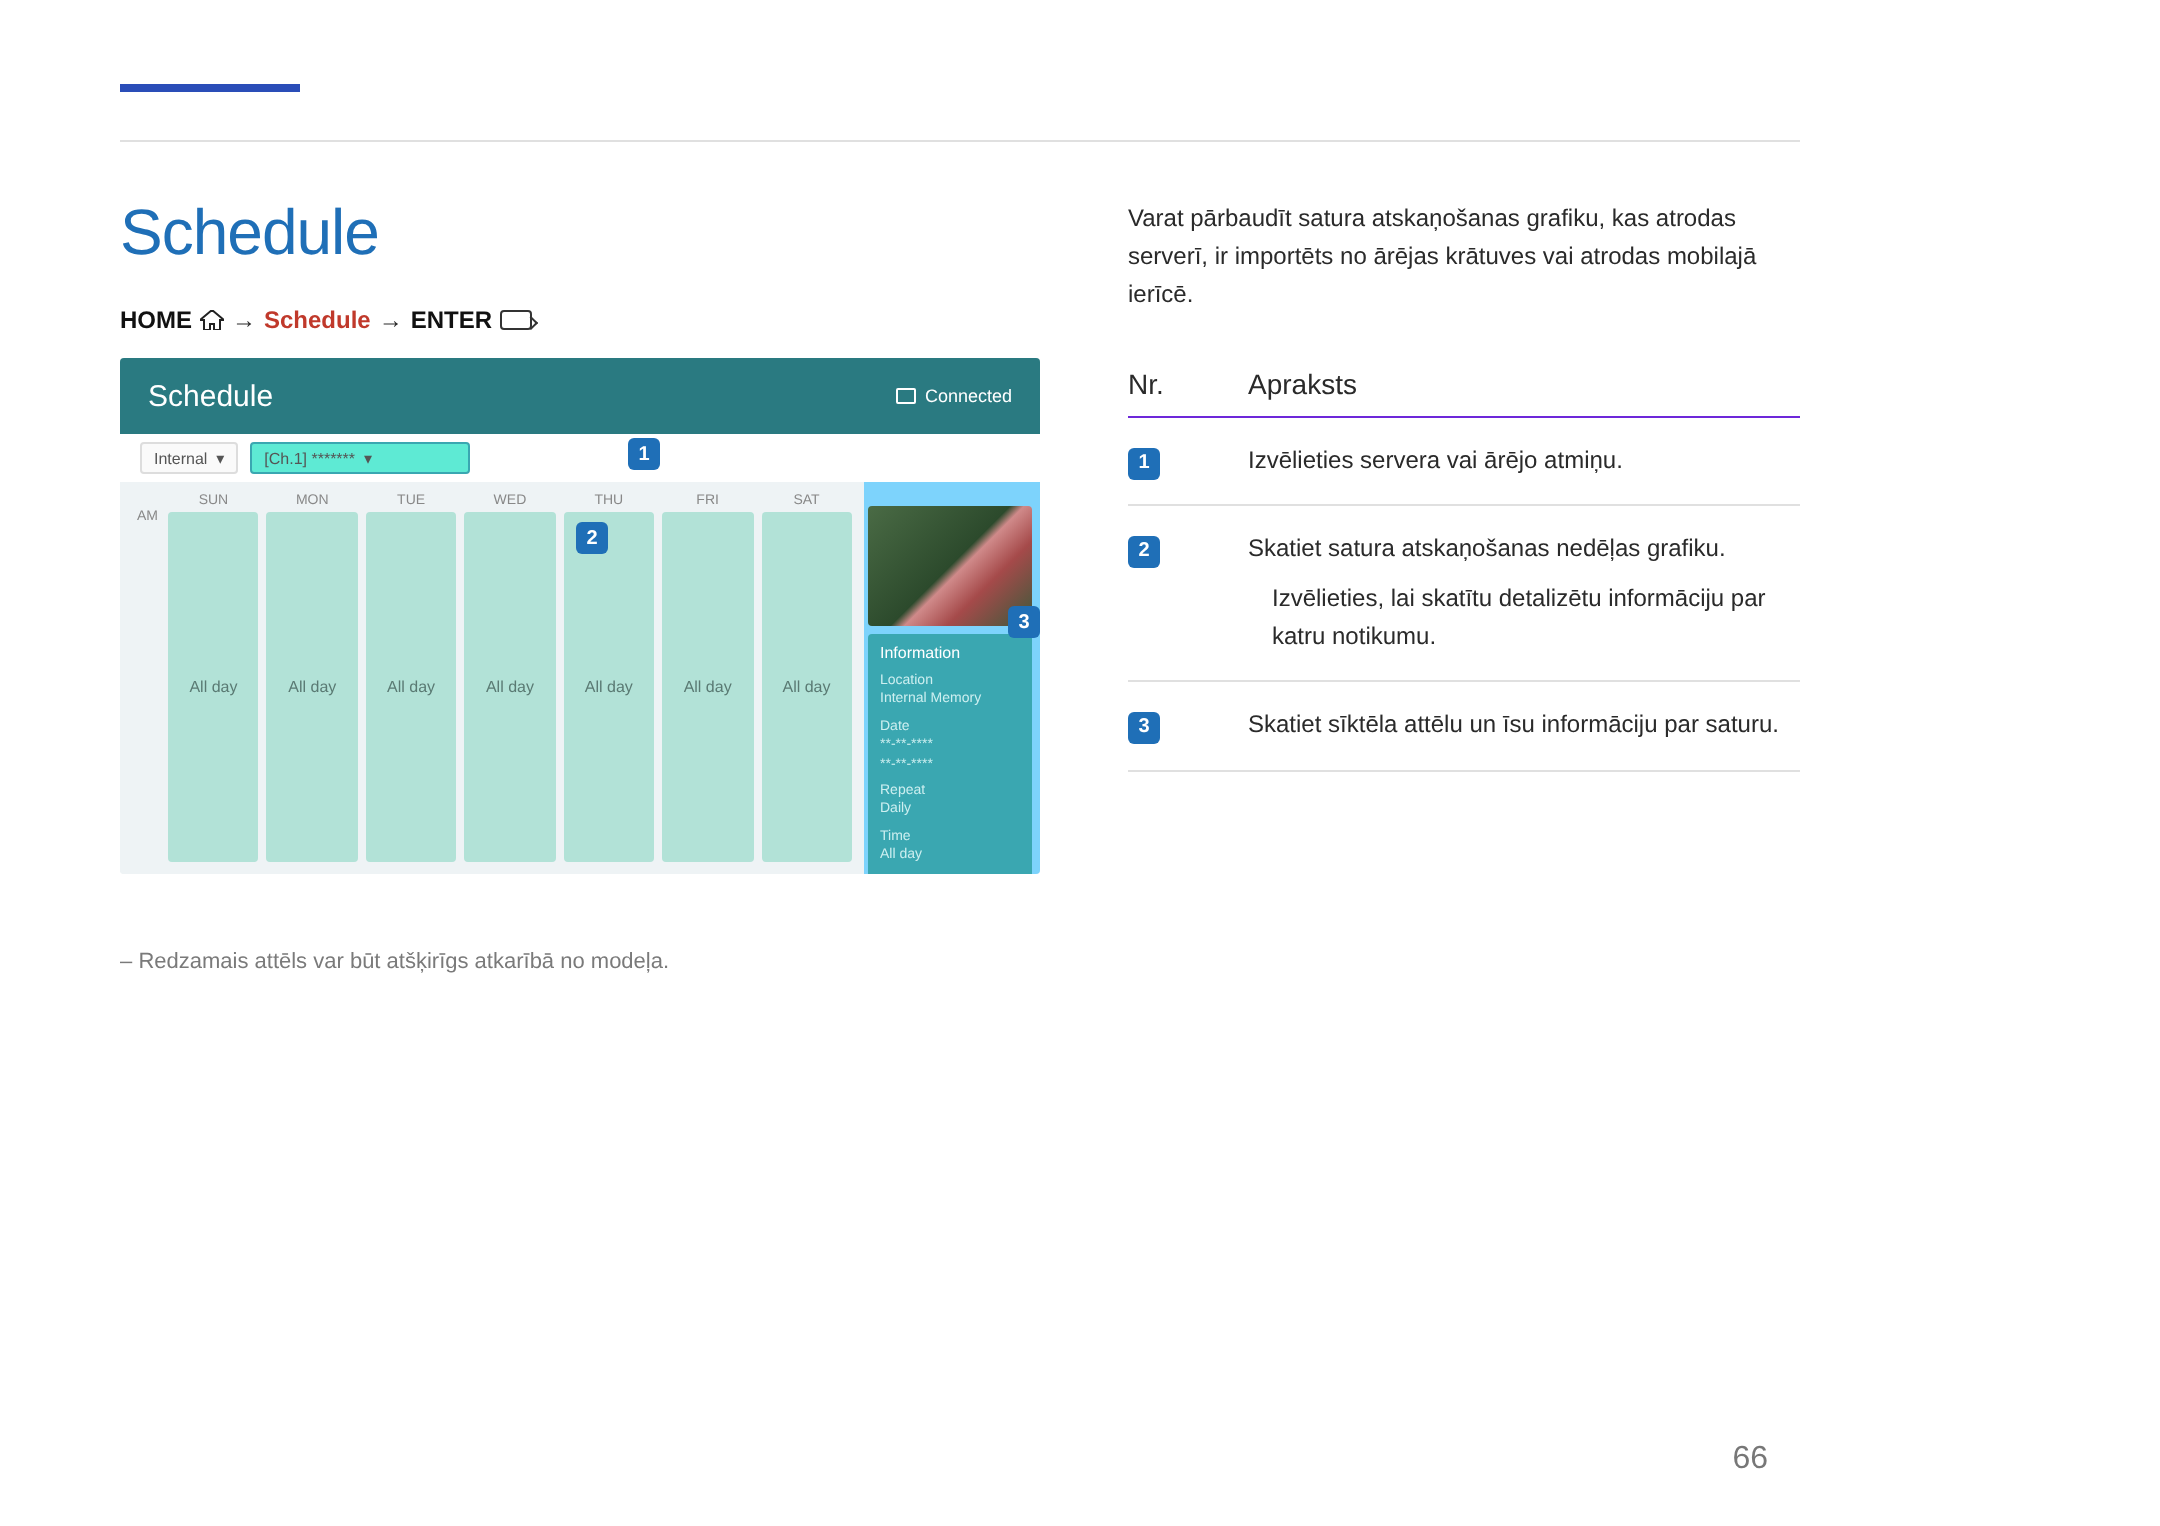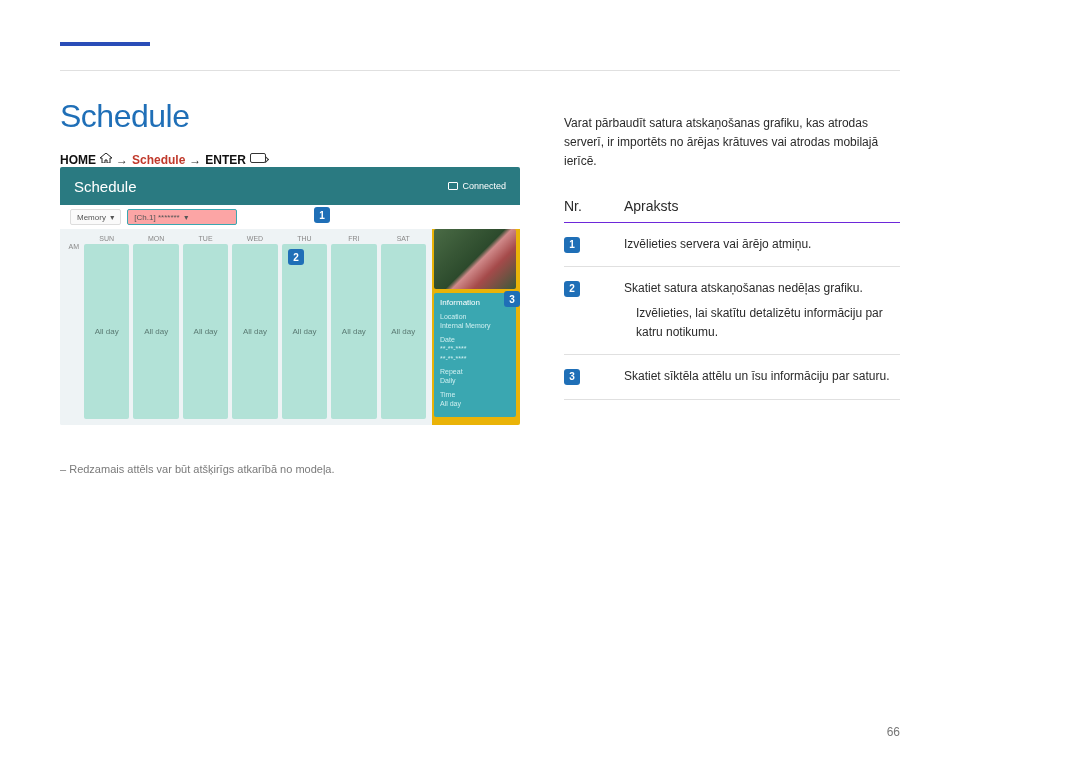--- a/index.html
+++ b/index.html
@@ -4,57 +4,57 @@
 <style>
   * { margin: 0; padding: 0; box-sizing: border-box; }
   body { font-family: Arial, Helvetica, sans-serif; font-size: 12px; color: #2a2a2a; background: #fff; }
   .page { width: 960px; height: 763px; position: relative; padding: 48px 60px 32px 60px; }
   .top-accent { position: absolute; top: 42px; left: 60px; width: 90px; height: 4px; background: #2a4db8; }
   .hr-top { position: absolute; top: 70px; left: 60px; right: 60px; height: 1px; background: #e0e0e0; }
   .columns { display: flex; gap: 44px; margin-top: 50px; }
   .col-left { width: 460px; }
   .col-right { flex: 1; }
   .title { color: #1f6fb7; font-size: 32px; font-weight: 400; margin-bottom: 18px; letter-spacing: -0.5px; }
-  .breadcrumb { font-size: 12px; font-weight: bold; display: flex; align-items: flex-start; gap: 4px; }
+  .breadcrumb { font-size: 12px; font-weight: bold; margin-bottom: 12px; display: flex; align-items: center; gap: 4px; }
   .breadcrumb .red { color: #c0392b; font-weight: bold; }
   .breadcrumb .icon-wrap { display: inline-flex; align-items: center; }
   .bc-glyph { font-weight:bold; color:#111; }
   
   .mock { width: 460px; height: 258px; background: #eef3f5; position: relative; overflow: hidden; border-radius: 2px; }
   .mock-header { height: 38px; background: #2a7a81; color: #fff; display:flex; align-items:center; justify-content:space-between; padding: 0 14px 0 14px; font-size: 15px; }
   .mock-header-right { font-size:9px; display:flex; align-items:center; gap:4px;text-align:right; }
   .monitor-icon { width:10px; height:8px; border:1px solid #fff; border-radius:1px; display:inline-block; position:relative; }
   .mock-subbar { height: 24px; background: #fff; display:flex; align-items:center; padding: 0 10px; gap: 6px; font-size:9px; color:#555; }
   .mock-dd { border:1px solid #ddd; height:16px; display:flex; align-items:center; padding: 0 6px; font-size:8px; background:#fafafa; border-radius:2px; }
-  .mock-dd.sel { border-color:#3aa7b1; background:#fca5a5; }
+  .mock-dd.sel { border-color:#3aa7b1; background:#5eead4; }
   .mock-body { display:flex; height: calc(100% - 62px); }
   .mock-timecol { width: 22px; background:#eef3f5; font-size:7px; color:#888; text-align:right; padding-top: 14px; }
   .mock-timecol div { margin-bottom: 2.5px; padding-right:3px; }
   .mock-timecol .ampm { font-size:7px; }
   .mock-grid { flex:1; display:flex; gap: 4px; padding: 4px 6px 6px 2px; }
   .mock-daycol { flex:1; display:flex; flex-direction:column; }
   .mock-dayhead { text-align:center; font-size:7px; color:#888; padding: 2px 0; }
   .mock-daycell { flex:1; background:#b2e2d7; border-radius:2px; display:flex; align-items:center; justify-content:center; font-size:8px; color:#5a7a73; }
-  .mock-side { width: 88px; background:#eab308; padding: 0 4px 4px 2px; }
+  .mock-side { width: 88px; background:#7dd3fc; padding: 12px 4px 4px 2px; }
   .mock-thumb { height: 60px; background: linear-gradient(135deg, #4a6b45 0%, #2c4a2c 50%, #d08a8a 55%, #a54a4a 70%, #3a5a3a 100%); border-radius:2px; }
   .mock-info { margin-top:4px; background:#3aa7b1; color:#cdeff0; border-radius:2px; padding:5px 6px 8px 6px; font-size:7px; line-height:1.35; min-height:120px; }
   .mock-info .hd { color:#fff; font-size:8px; margin-bottom:3px; }
   .circ { position:absolute; width:16px; height:16px; background:#1f6fb7; color:#fff; border-radius:3px; font-size:10px; display:flex; align-items:center; justify-content:center; font-weight:bold; }
   .caption { margin-top: 38px; color: #7a7a7a; font-size: 11px; }
   .caption::before { content: "\2013   "; }
   
-  .intro { font-size: 12px; line-height: 1.6; margin-bottom: 26px; margin-top:16px; }
+  .intro { font-size: 12px; line-height: 1.6; margin-bottom: 26px; margin-top:2px; }
   .tbl-head { display:flex; border-bottom: 1px solid #6d28d9; padding-bottom: 8px; font-size: 14px; font-weight: 500; }
   .tbl-head .c1 { width: 60px; }
   .tbl-row { display:flex; padding: 12px 0; border-bottom: 1px solid #e0e0e0; font-size: 12px; line-height:1.6; }
   .tbl-row .c1 { width: 60px; }
   .tbl-row .c2 { flex:1; }
   .sq-num { display:inline-flex; width:16px; height:16px; background:#1f6fb7; color:#fff; border-radius:3px; font-size:10px; align-items:center; justify-content:center; font-weight:bold; }
   .para2 { margin-top: 6px; margin-left: 12px; }
-  .page-num { position:absolute; bottom: 24px; right: 60px; font-size: 12px; color:#777; }
+  .page-num { position:absolute; bottom: 24px; right: 76px; font-size: 16px; color:#777; }
   
   .home-icon { display:inline-block; width:12px; height:10px; }
   .enter-icon { display:inline-block; width:16px; height:10px; border:1px solid #333; border-radius:2px; position:relative; }
   .enter-icon::after { content:""; position:absolute; right:-3px; top:3px; width:4px; height:4px; border-top:1px solid #333; border-right:1px solid #333; transform:rotate(45deg); }
 </style>
 </head>
 <body>
 
 <div class="page">
   <div class="top-accent"></div>
@@ -80,21 +80,21 @@
 
       <div class="mock">
         <div class="mock-header">
           <span>Schedule</span>
           <span class="mock-header-right">
             <span class="monitor-icon"></span>
             <span>Connected</span>
           </span>
         </div>
         <div class="mock-subbar">
-          <span class="mock-dd"><span>Memory</span>&nbsp;&nbsp;▾</span>
+          <span class="mock-dd"><span>Internal</span>&nbsp;&nbsp;▾</span>
           <span class="mock-dd sel" style="width:110px;"><span>[Ch.1] *******</span>&nbsp;&nbsp;▾</span>
         </div>
         <div class="mock-body">
           <div class="mock-timecol">
             <div class="ampm">AM</div>
           </div>
           <div class="mock-grid">
             <div class="mock-daycol">
                 <div class="mock-dayhead">SUN</div>
                 <div class="mock-daycell">All day</div>

